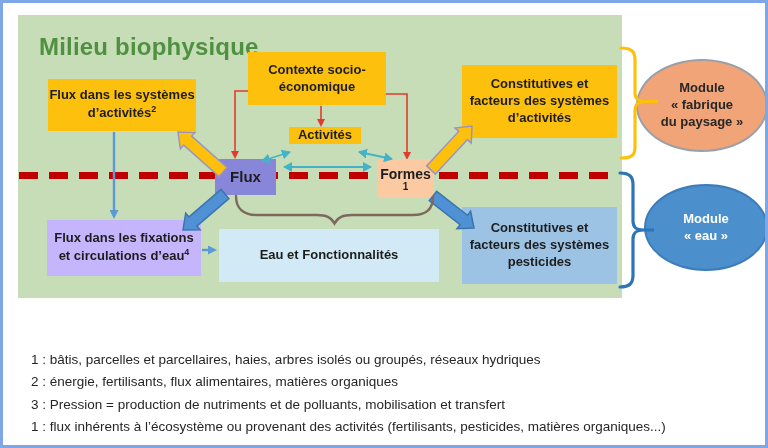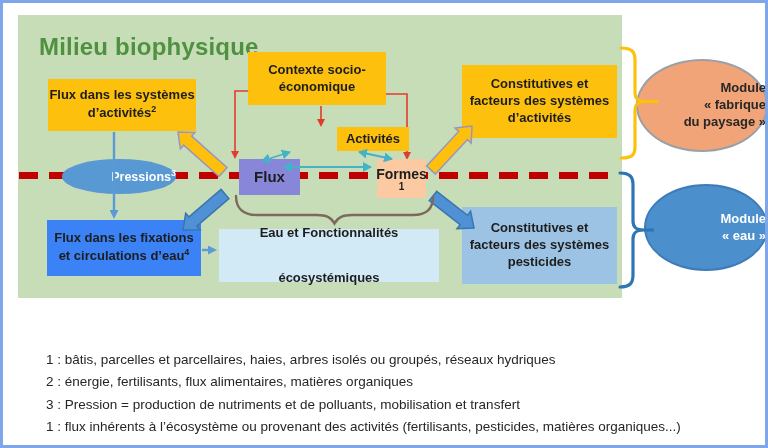--- a/index.html
+++ b/index.html
@@ -19,34 +19,34 @@
   .node{
     position:absolute;z-index:3;display:flex;flex-direction:column;
     align-items:center;justify-content:center;text-align:center;
     font-weight:bold;color:#1d1d1d;font-size:13px;line-height:1.3;
   }
   .node .ln{white-space:nowrap;}
   sup{font-size:9px;}
   .gold{background:#fdc10d;}
   .purple{background:#8886d8;}
   .peach{background:#fbcaa2;}
-  .bluebox{background:#3b82f6;}
+  .bluebox{background:#c4b5fd;}
   .bluebox2{background:#9dc3e4;}
   .palebox{background:#d2eaf5;gap:28px;}
-  .ellipse{border-radius:50%;align-items:flex-end;}
+  .ellipse{border-radius:50%;}
   .pressions{background:#5899d4;color:#ffffff;font-size:12.5px;}
   .mod-paysage{background:#f1a478;border:2px solid #9aa0a8;color:#272727;}
   .mod-eau{background:#4b90cd;border:2px solid #3d7cb8;color:#ffffff;}
   .sub-num{font-size:10px;line-height:1;margin-top:-2px;}
   svg.layer{position:absolute;left:0;top:0;pointer-events:none;}
   #svg-under{z-index:2;}
   #svg-over{z-index:4;}
   .footnotes{
     position:absolute;left:28px;top:346px;z-index:3;
-    font-size:13.5px;color:#262626;line-height:22.3px;white-space:nowrap;margin-left:15px;
+    font-size:13.5px;color:#262626;line-height:22.3px;white-space:nowrap;
   }
 </style>
 </head>
 <body>
 
 <div class="stage">
 
   <div class="panel"></div>
   <div class="panel-title">Milieu biophysique</div>
 
@@ -65,51 +65,47 @@
   <div class="node gold" style="left:45px;top:76px;width:148px;height:52px;">
     <div class="ln">Flux dans les systèmes</div>
     <div class="ln"><span>d’activités</span><sup>2</sup></div>
   </div>
 
   <div class="node gold" style="left:245px;top:49px;width:138px;height:53px;">
     <div class="ln">Contexte socio-</div>
     <div class="ln">économique</div>
   </div>
 
-  <div class="node gold" style="left:286px;top:124px;width:72px;height:24px;margin-left:48px;">
+  <div class="node gold" style="left:286px;top:124px;width:72px;height:17px;">
     <div class="ln">Activités</div>
   </div>
 
   <div class="node gold" style="left:459px;top:62px;width:155px;height:73px;">
     <div class="ln">Constitutives et</div>
     <div class="ln">facteurs des systèmes</div>
     <div class="ln">d’activités</div>
   </div>
 
-  <div class="node purple" style="left:212px;top:156px;width:61px;height:36px;font-size:15px;margin-left:24px;">
+  <div class="node purple" style="left:212px;top:156px;width:61px;height:36px;font-size:15px;">
     <div class="ln">Flux</div>
   </div>
 
-  <div class="node peach" style="left:374px;top:156px;width:49px;height:39px;font-size:14px;">
+  <div class="node peach" style="left:374px;top:156px;width:57px;height:39px;font-size:14px;">
     <div class="ln">Formes</div>
     <div class="sub-num">1</div>
   </div>
 
-  <div class="node ellipse pressions" style="left:59px;top:156px;width:114px;height:35px;">
-    <div class="ln"><span>Pressions</span><sup>3</sup></div>
-  </div>
 
   <div class="node bluebox" style="left:44px;top:217px;width:154px;height:56px;">
     <div class="ln">Flux dans les fixations</div>
     <div class="ln"><span>et circulations d’eau</span><sup>4</sup></div>
   </div>
 
   <div class="node palebox" style="left:216px;top:226px;width:220px;height:53px;">
     <div class="ln">Eau et Fonctionnalités</div>
-    <div class="ln">écosystémiques</div>
   </div>
 
   <div class="node bluebox2" style="left:459px;top:204px;width:155px;height:77px;">
     <div class="ln">Constitutives et</div>
     <div class="ln">facteurs des systèmes</div>
     <div class="ln">pesticides</div>
   </div>
 
   <div class="node ellipse mod-paysage" style="left:633px;top:56px;width:128px;height:89px;">
     <div class="ln">Module</div>

